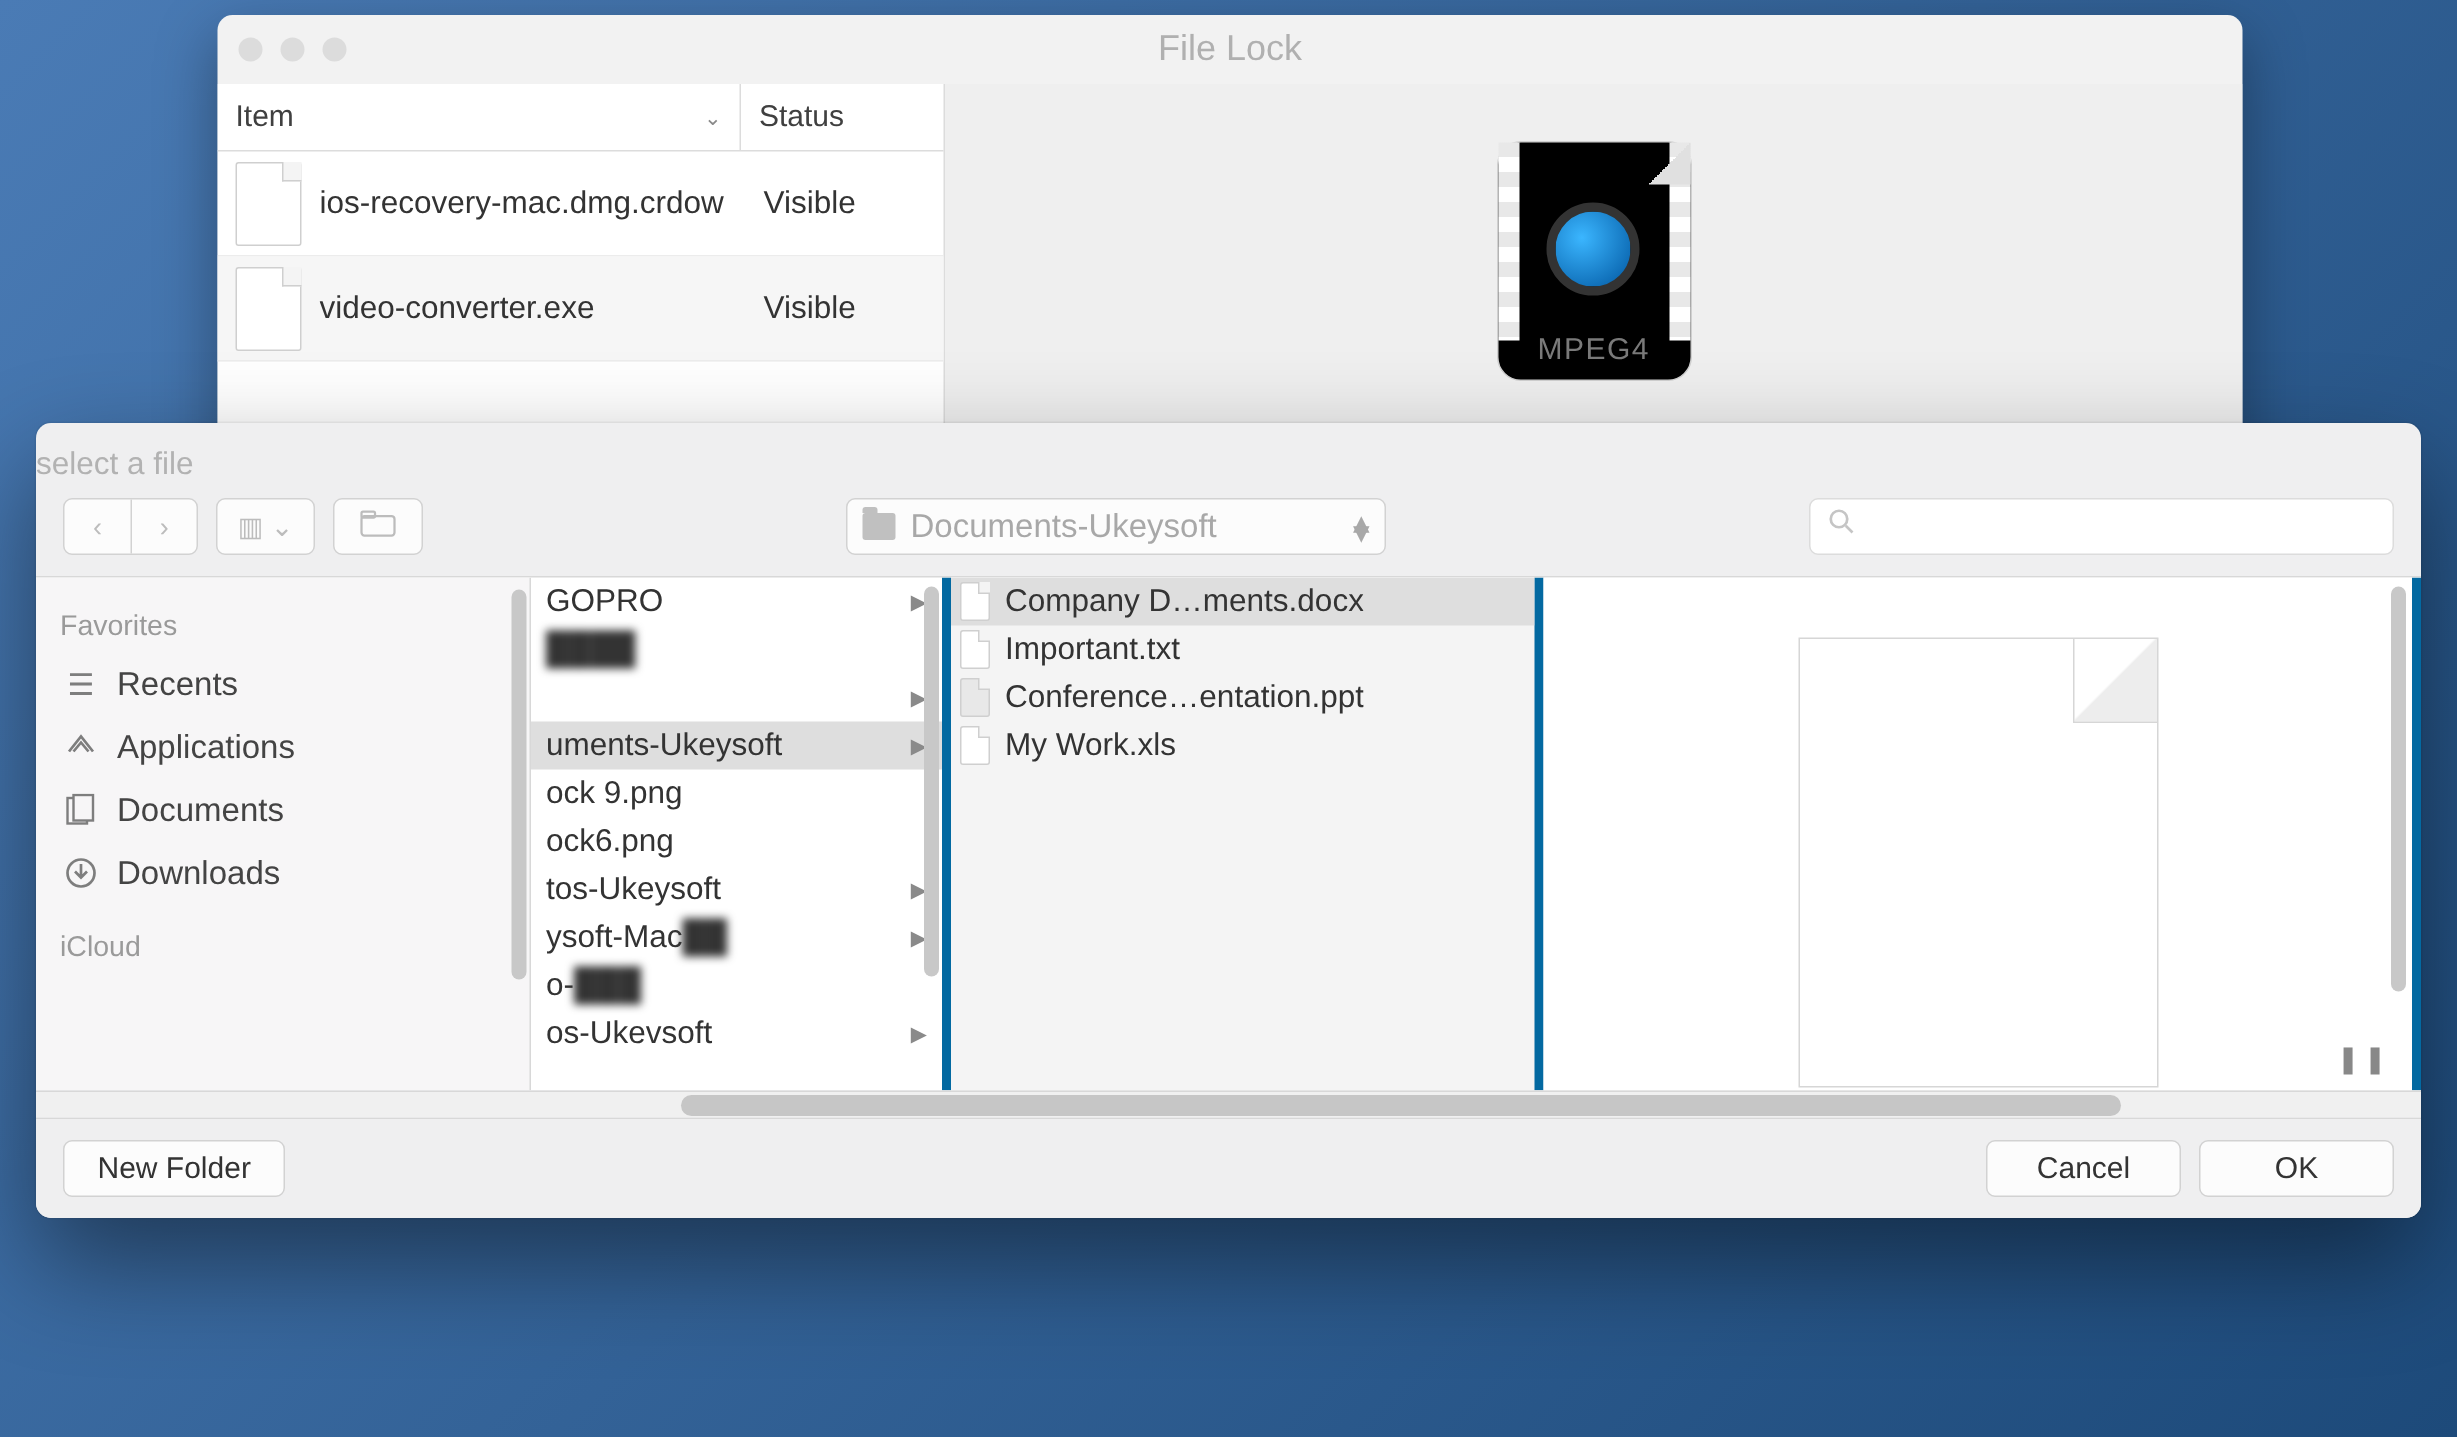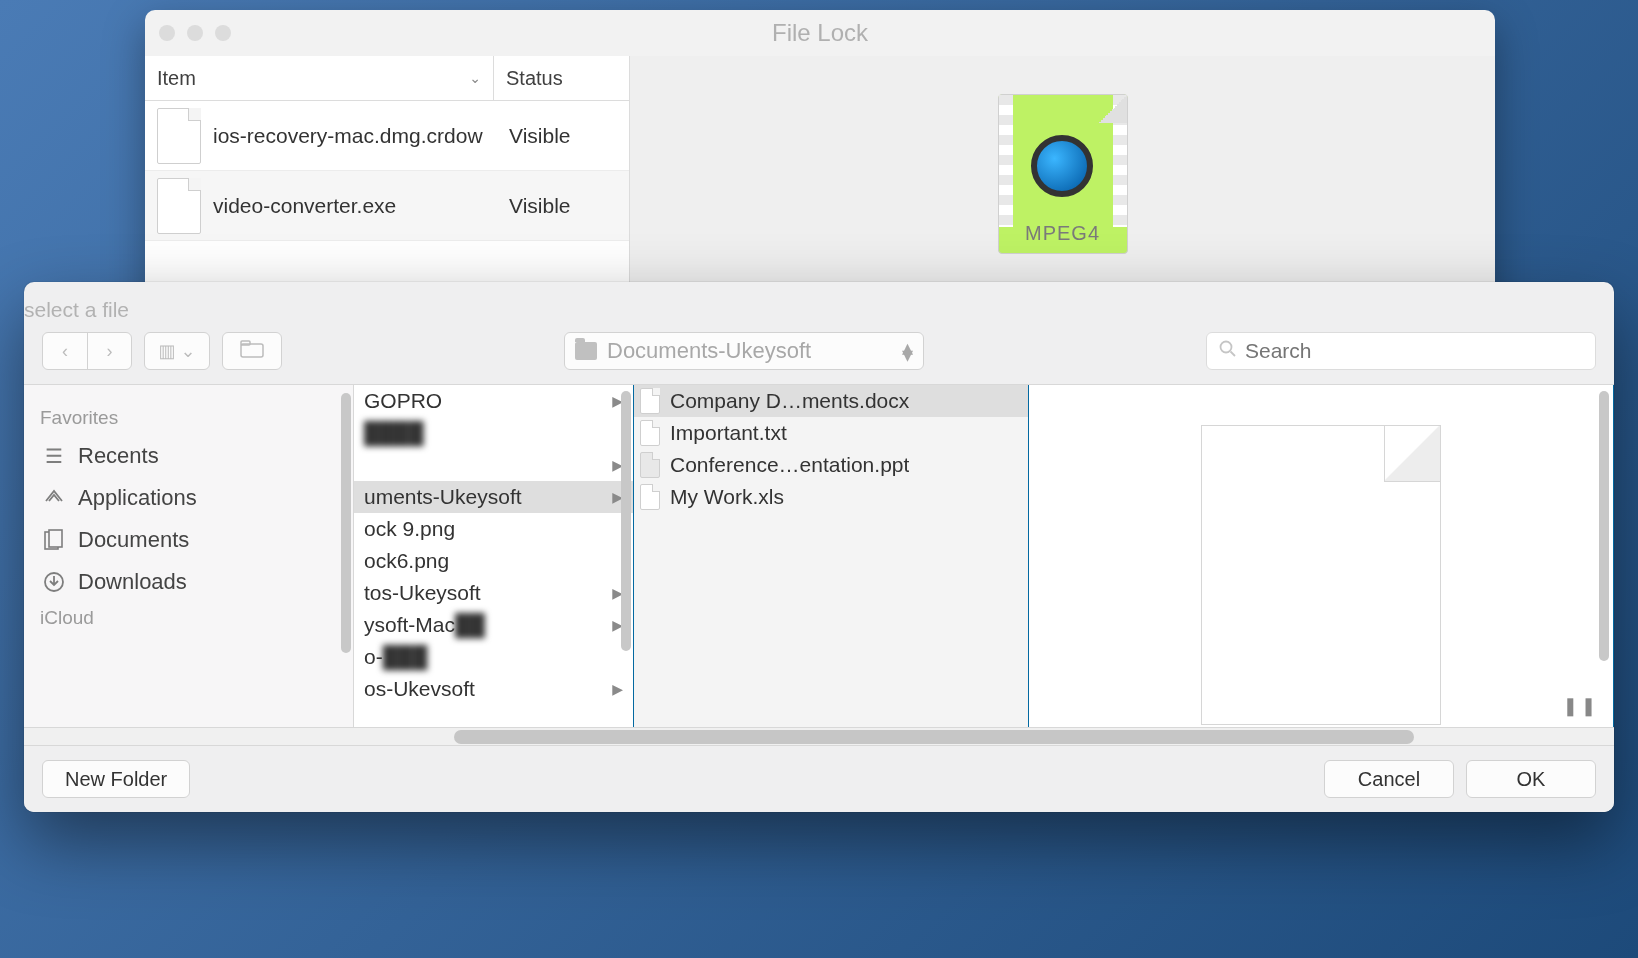--- a/index.html
+++ b/index.html
@@ -109,23 +109,23 @@
   flex: 1;
   background: #efefef;
   display: flex;
   align-items: flex-start;
   justify-content: center;
   padding-top: 38px;
 }
 .mpeg-preview {
   width: 130px;
   height: 160px;
-  background: #bef264;
+  background: #000000;
   border: 1px solid #d0d0d0;
-  border-radius: 4px;
+  border-radius: 16px;
   position: relative;
   display: flex;
   flex-direction: column;
   align-items: center;
   justify-content: flex-end;
   padding-bottom: 8px;
 }
 .mpeg-preview .strip-l, .mpeg-preview .strip-r {
   position: absolute;
   top: 0; bottom: 26px;
@@ -297,21 +297,21 @@
   position: absolute;
   right: 2px;
   top: 8px;
   width: 10px;
   height: 260px;
   background: #c8c8c8;
   border-radius: 5px;
 }
 
 .col {
-  border-right: 1px solid #0369a1;
+  border-right: 6px solid #0369a1;
   overflow: hidden;
   position: relative;
 }
 .col1 { width: 280px; }
 .col2 { width: 395px; background: #f4f4f4; }
 .col3 { flex: 1; background: #fff; }
 .col-list-item {
   display: flex;
   align-items: center;
   height: 32px;
@@ -510,21 +510,20 @@
         </div>
     </div>
     <div class="spacer"></div>
     <div class="search-field">
       <span class="mag">
         <svg width="18" height="18" viewBox="0 0 18 18">
             <circle cx="7" cy="7" r="5.5" fill="none" stroke="#c5c5c5" stroke-width="1.8"></circle>
             <line x1="11.5" y1="11.5" x2="16" y2="16" stroke="#c5c5c5" stroke-width="1.8"></line>
           </svg>
       </span>
-      <input type="text" placeholder="Search" style="">
     </div>
   </div>
 
   <div class="dlg-body">
     <div class="sidebar">
       <div class="sb-heading">Favorites</div>
       <div class="sb-item">
         <span class="sb-icon">☰</span>
         <span>Recents</span>
       </div>
@@ -547,21 +546,21 @@
       </div>
       <div class="sb-item">
         <span class="sb-icon">
           <svg width="22" height="22" viewBox="0 0 22 22">
               <circle cx="11" cy="11" r="9" fill="none" stroke="#7e7e7e" stroke-width="1.8"></circle>
               <path d="M11 5 L11 14 M7 10 L11 14 L15 10" fill="none" stroke="#7e7e7e" stroke-width="1.8"></path>
             </svg>
         </span>
         <span>Downloads</span>
       </div>
-      <div class="sb-heading" style="">iCloud</div>
+      <div class="sb-heading" style="margin-top:14px">iCloud</div>
       <div class="sb-scroll"></div>
     </div>
 
     <div class="col col1">
       <div class="col-list-item">
           <span>GOPRO</span>
           <span class="arrow">▶</span>
         </div>
       <div class="col-list-item">
           <span class="blur">████</span>

